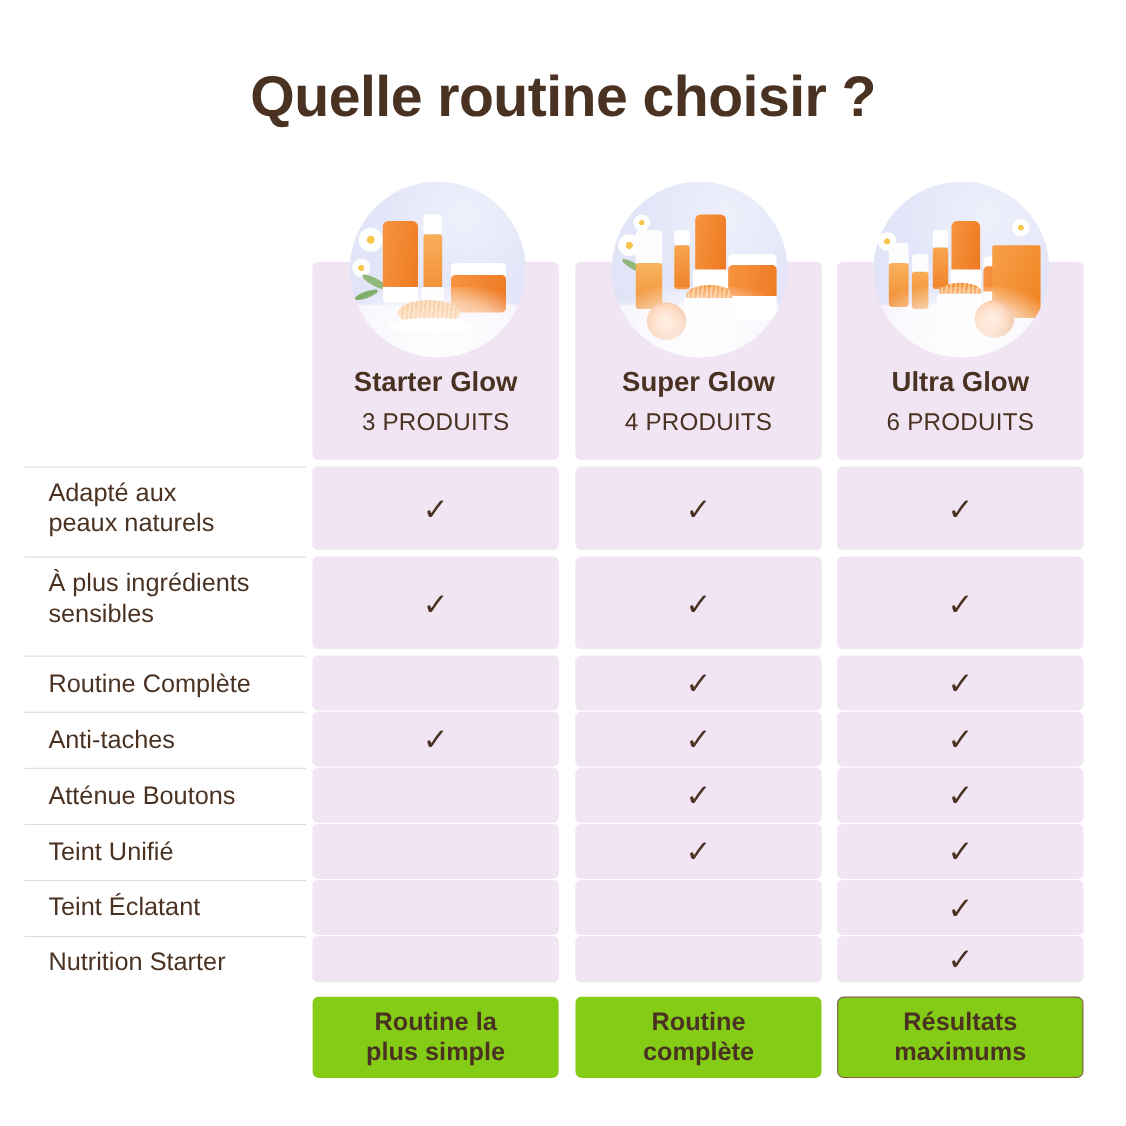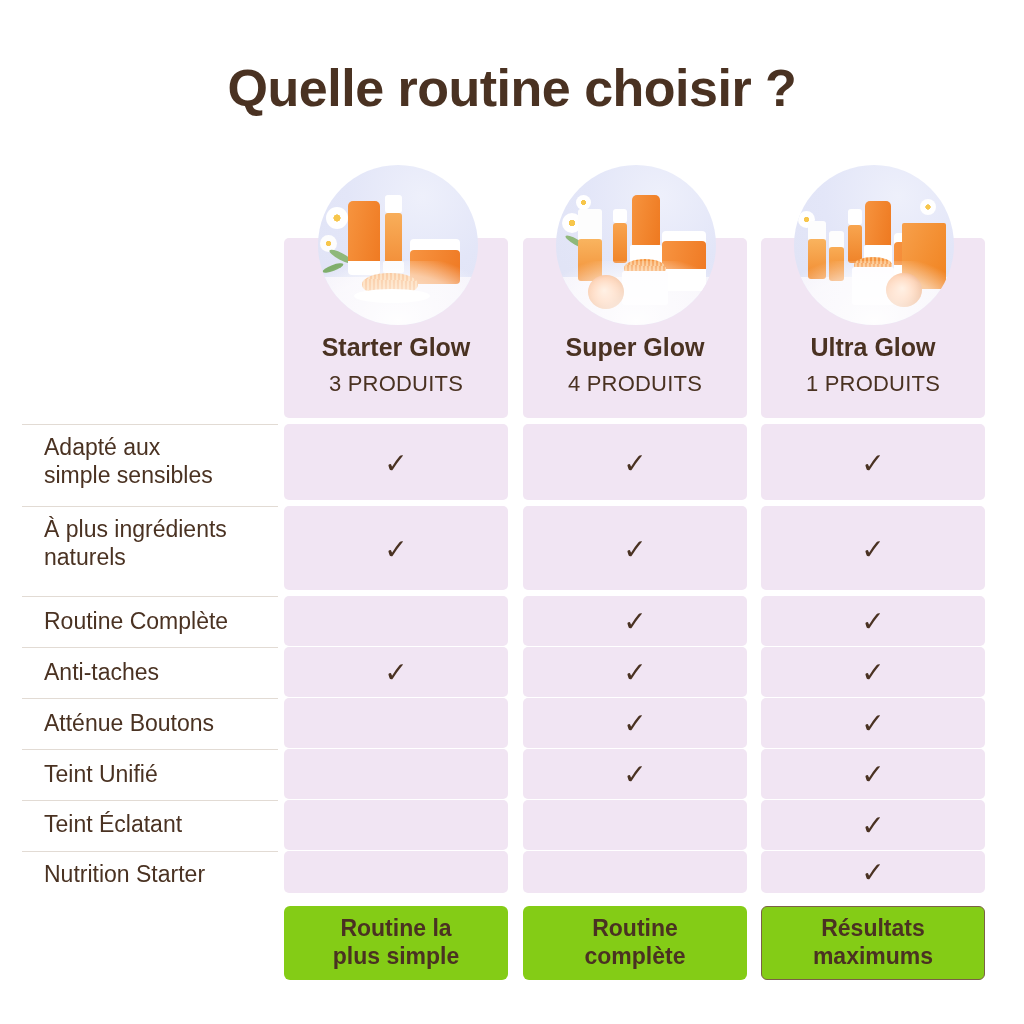--- a/index.html
+++ b/index.html
@@ -253,38 +253,38 @@
   <div class="panel panel-head col-2"></div>
   <div class="panel panel-head col-3"></div>
 
   <div class="head-text head-name col-1">Starter Glow</div>
   <div class="head-text head-count col-1">3 PRODUITS</div>
 
   <div class="head-text head-name col-2">Super Glow</div>
   <div class="head-text head-count col-2">4 PRODUITS</div>
 
   <div class="head-text head-name col-3">Ultra Glow</div>
-  <div class="head-text head-count col-3">1 PRODUITS</div>
+  <div class="head-text head-count col-3">6 PRODUITS</div>
 
   <div class="divider" style="top:424px;"></div>
   <div class="label" style="top:433px;">
     <div>Adapté aux</div>
-    <div>simple sensibles</div>
+    <div>peaux naturels</div>
   </div>
   <div class="row-band col-1" style="top:424px;height:76px;"></div>
   <div class="row-band col-2" style="top:424px;height:76px;"></div>
   <div class="row-band col-3" style="top:424px;height:76px;"></div>
   <div class="check col-1" style="top:447px;">✓</div>
   <div class="check col-2" style="top:447px;">✓</div>
   <div class="check col-3" style="top:447px;">✓</div>
 
   <div class="divider" style="top:506px;"></div>
   <div class="label" style="top:515px;">
     <div>À plus ingrédients</div>
-    <div>naturels</div>
+    <div>sensibles</div>
   </div>
   <div class="row-band col-1" style="top:506px;height:84px;"></div>
   <div class="row-band col-2" style="top:506px;height:84px;"></div>
   <div class="row-band col-3" style="top:506px;height:84px;"></div>
   <div class="check col-1" style="top:533px;">✓</div>
   <div class="check col-2" style="top:533px;">✓</div>
   <div class="check col-3" style="top:533px;">✓</div>
 
   <div class="divider" style="top:596px;"></div>
   <div class="label" style="top:607px;">Routine Complète</div>

